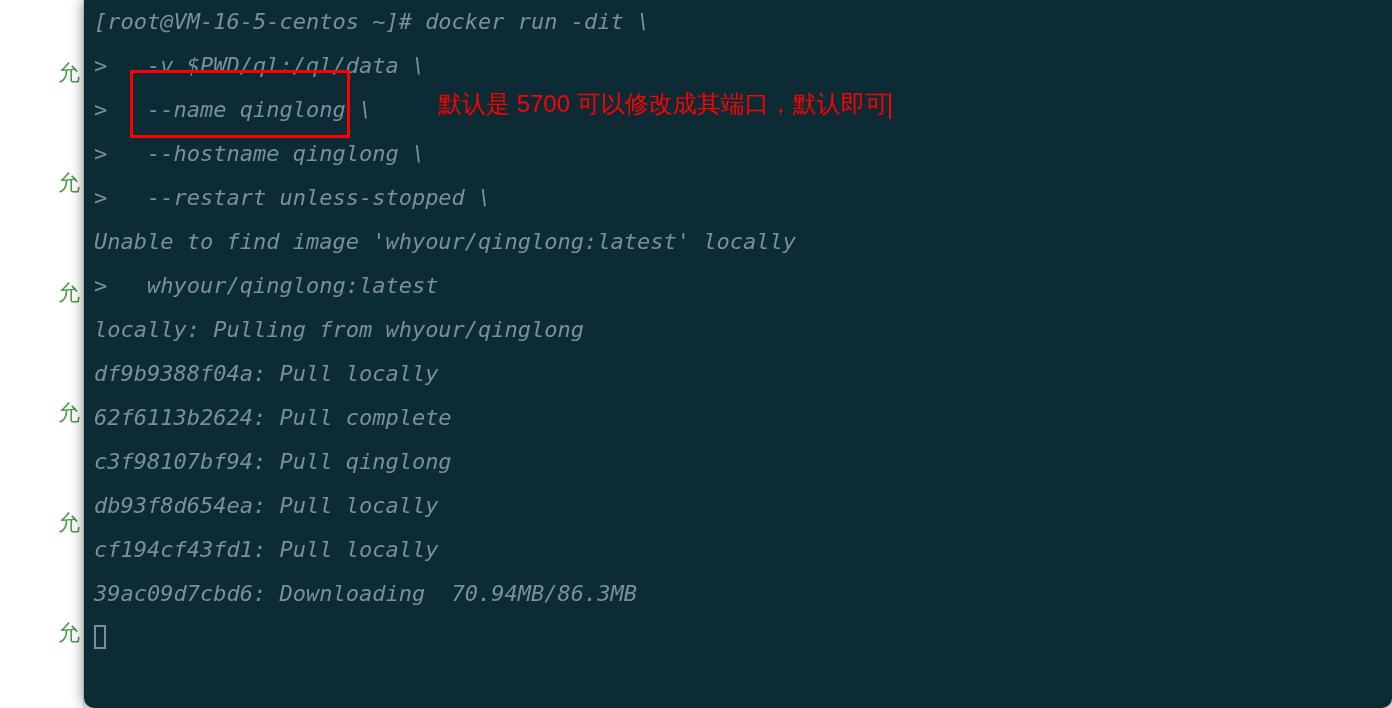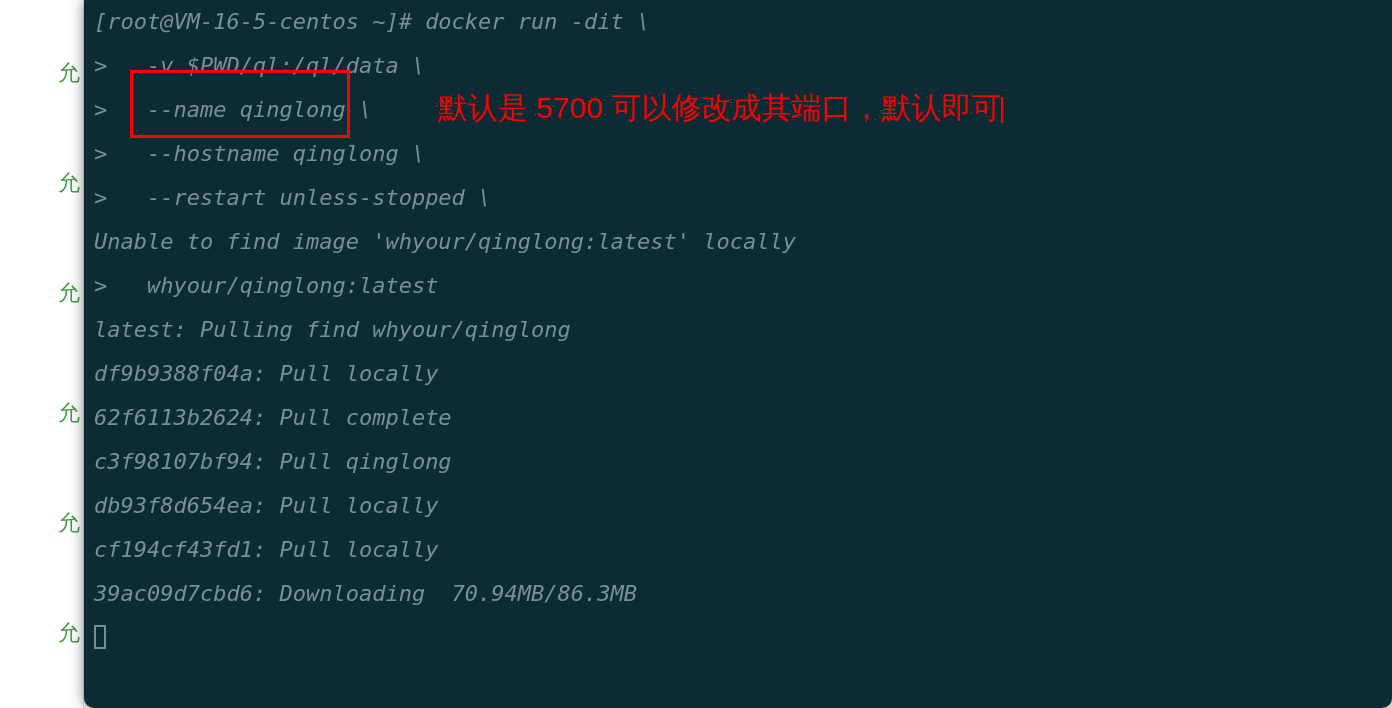--- a/index.html
+++ b/index.html
@@ -58,21 +58,21 @@
     }
     .blur {
       filter: blur(6px);
       background: #7a9099;
       color: transparent;
       border-radius: 2px;
     }
     .annotation {
       position: absolute;
       color: #ff0000;
-      font-size: 30px;
+      font-size: 24px;
       font-family: -apple-system, "PingFang SC", sans-serif;
       font-weight: 500;
     }
     .cursor {
       display: inline-block;
       width: 12px;
       height: 24px;
       border: 2px solid #7a9099;
       vertical-align: middle;
       margin-top: -4px;
@@ -97,21 +97,21 @@
 </div>
 
 <div class="terminal">
   <div class="terminal-line">[root@VM-16-5-centos ~]# docker run -dit \</div>
   <div class="terminal-line">&gt;   -v $PWD/ql:/ql/data \</div>
   <div class="terminal-line">&gt;   --name qinglong \</div>
   <div class="terminal-line">&gt;   --hostname qinglong \</div>
   <div class="terminal-line">&gt;   --restart unless-stopped \</div>
   <div class="terminal-line">Unable to find image 'whyour/qinglong:latest' locally</div>
   <div class="terminal-line">&gt;   whyour/qinglong:latest</div>
-  <div class="terminal-line">latest: Pulling find whyour/qinglong</div>
+  <div class="terminal-line">locally: Pulling from whyour/qinglong</div>
   <div class="terminal-line">df9b9388f04a: Pull locally </div>
   <div class="terminal-line">62f6113b2624: Pull complete </div>
   <div class="terminal-line">c3f98107bf94: Pull qinglong </div>
   <div class="terminal-line">db93f8d654ea: Pull locally </div>
   <div class="terminal-line">cf194cf43fd1: Pull locally </div>
   <div class="terminal-line">39ac09d7cbd6: Downloading  70.94MB/86.3MB</div>
   <div class="terminal-line"><span class="cursor"></span></div>
 </div>
 
 <div class="redbox" style="left:130px;top:70px;width:220px;height:68px"></div>

